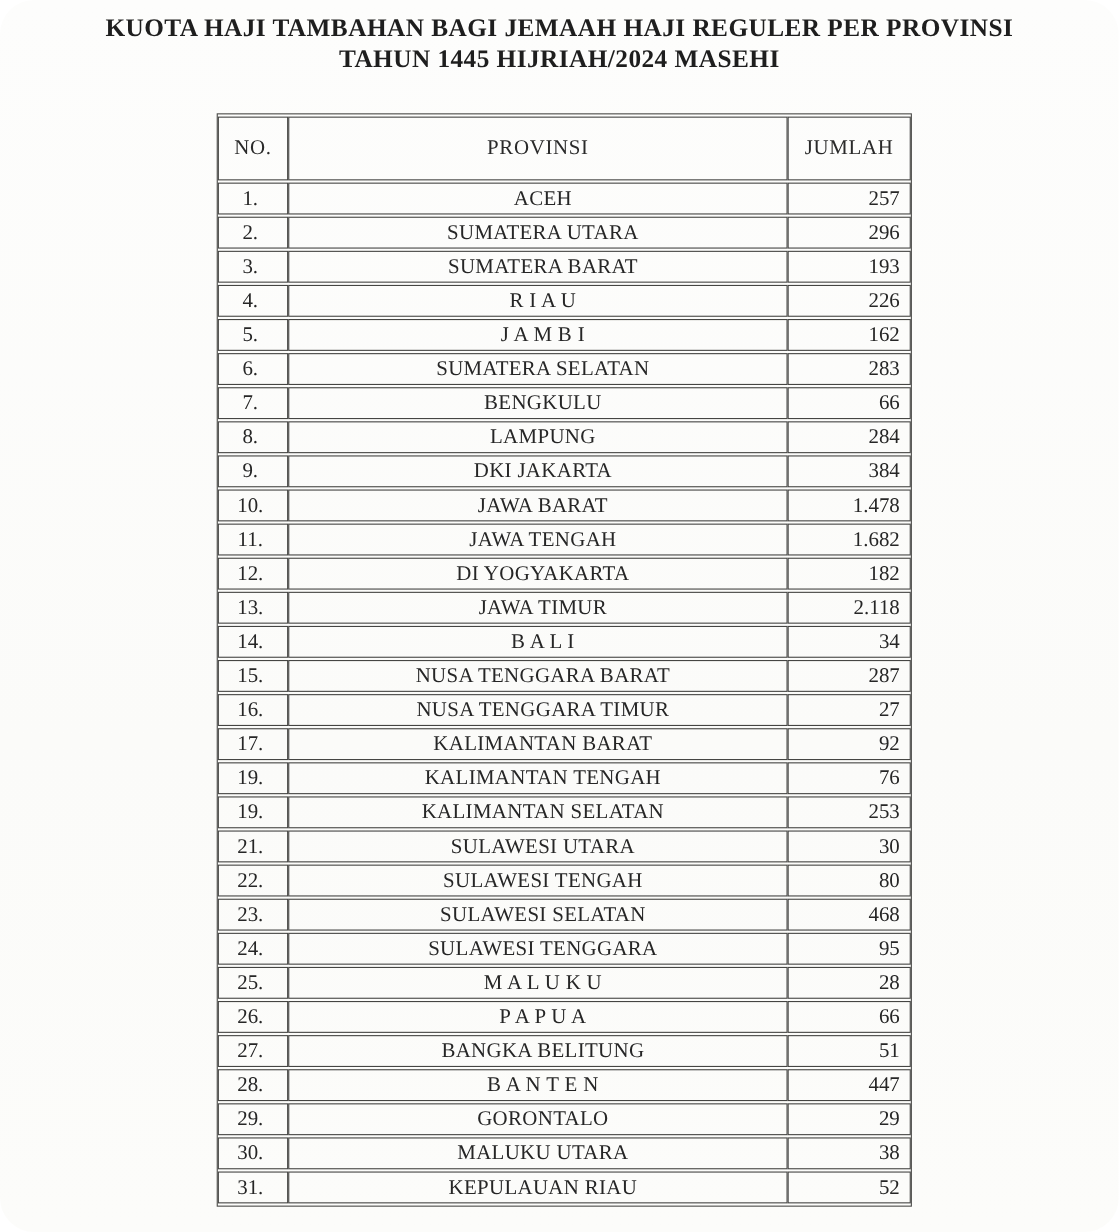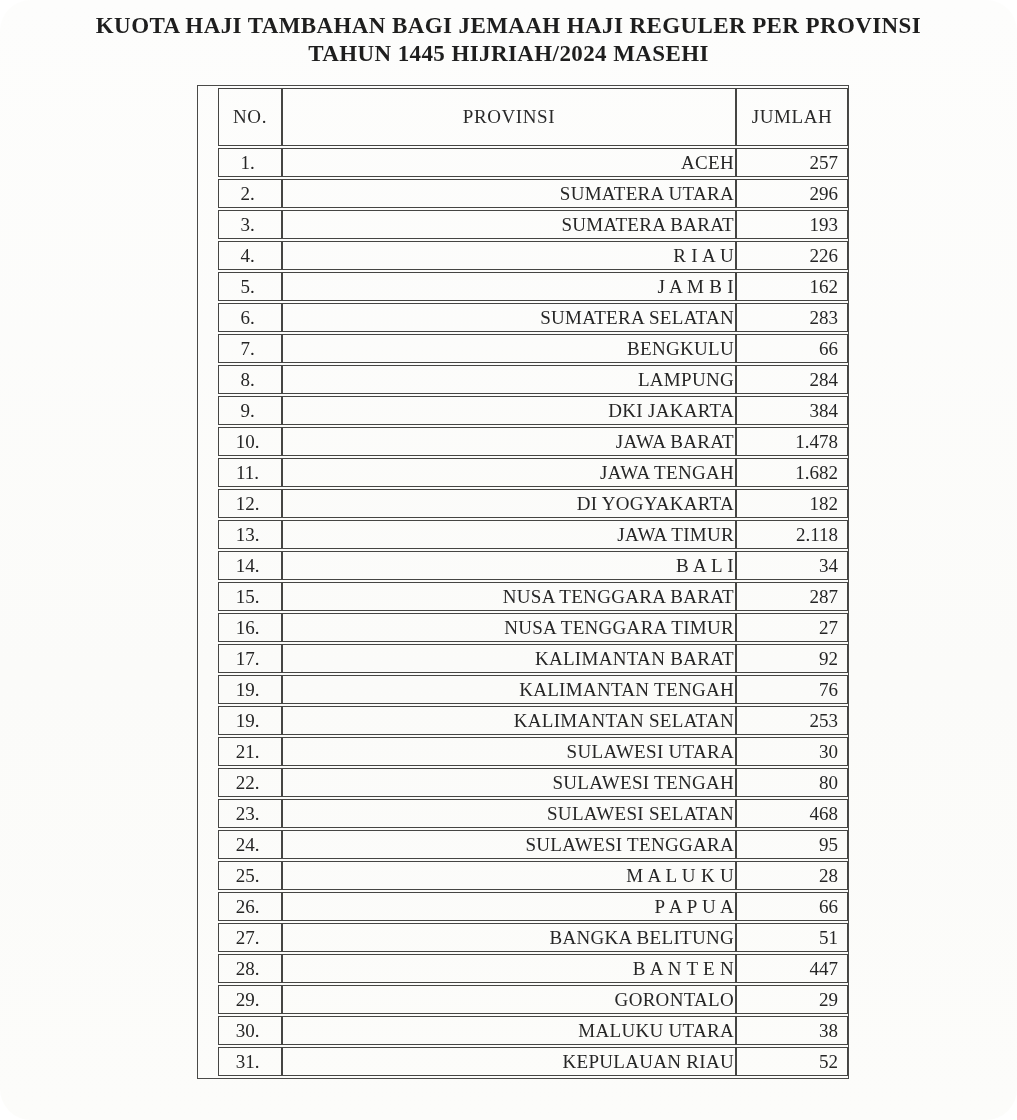--- a/index.html
+++ b/index.html
@@ -25,26 +25,25 @@
     letter-spacing: 0.4px;
     line-height: 28px;
     color: #1e1e1e;
   }
   .doc-title .line {
     display: block;
   }
   .quota-table {
     position: absolute;
     left: 197px;
-    top: 85px;
+    top: 103px;
     border-collapse: separate;
     border-spacing: 0 2px;
     border: 1px solid #4a4a48;
     background: transparent;
-    padding-left: 20px;
   }
   .quota-table col.col-no { width: 64px; }
   .quota-table col.col-prov { width: 454px; }
   .quota-table col.col-jml { width: 112px; }
   .quota-table th, .quota-table td {
     border: 1px solid #454543;
     font-weight: normal;
     background: transparent;
     overflow: hidden;
     white-space: nowrap;
@@ -60,21 +59,21 @@
     height: 25px;
     font-size: 19px;
     line-height: 25px;
     color: #262626;
   }
   td.cell-no {
     text-align: center;
     padding-right: 6px;
   }
   td.cell-prov {
-    text-align: right;
+    text-align: center;
     padding-left: 10px;
     letter-spacing: 0.3px;
   }
   td.cell-jml {
     text-align: right;
     padding-right: 9px;
   }
 </style>
 </head>
 <body>

